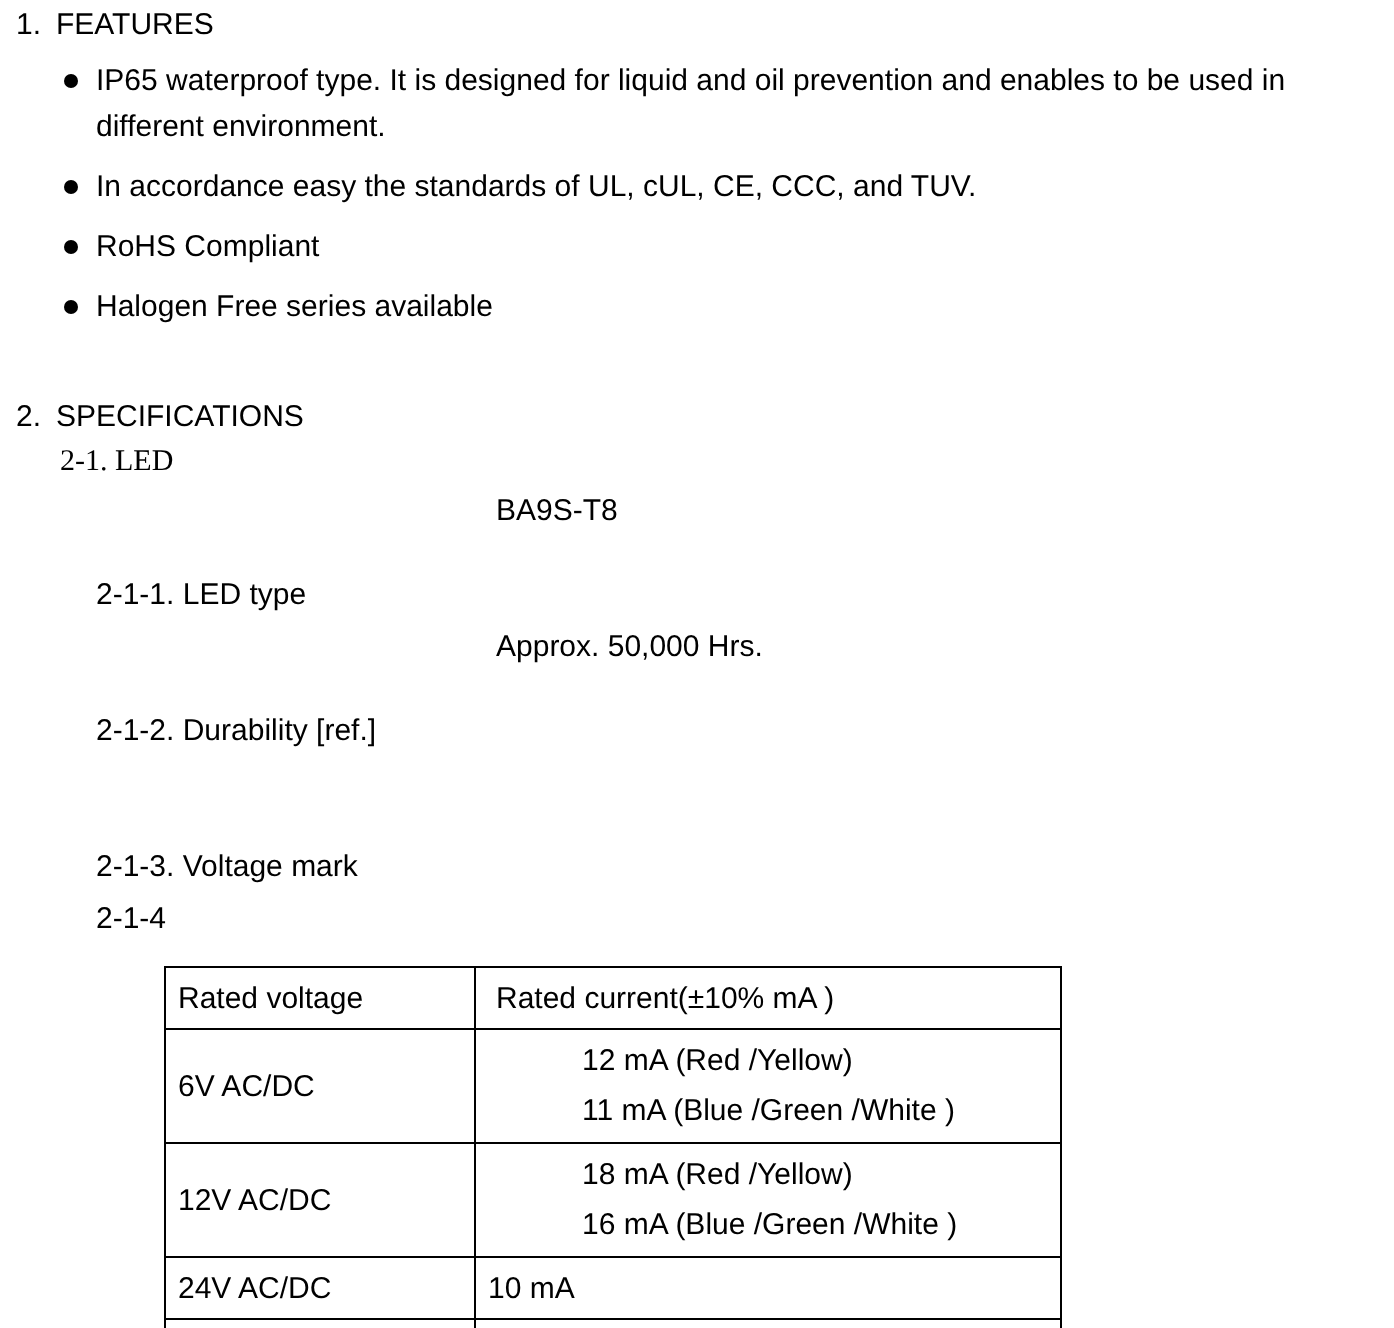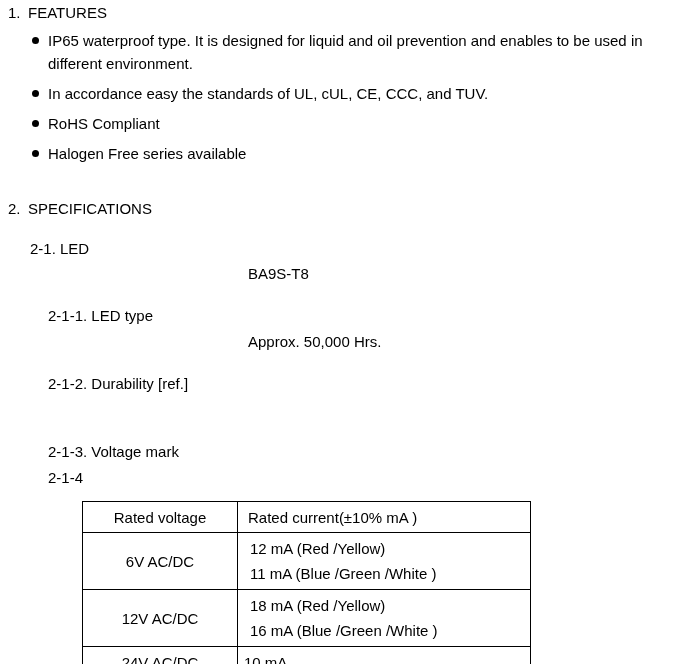--- a/index.html
+++ b/index.html
@@ -64,24 +64,25 @@
     height: 7px;
     background: #000;
     border-radius: 50%;
   }
 
   
   #spec-heading {
     margin-top: 34px;
   }
   .sub-heading {
-    margin-top: 18px;
+    margin-top: 0;
     padding-left: 30px;
     font-size: 15px;
     line-height: 24px;
+    font-family: Liberation Serif, serif;
   }
   .spec-row {
     display: flex;
     padding-left: 48px;
     line-height: 26px;
     font-size: 15px;
   }
   .spec-label {
     width: 200px;
     flex: 0 0 200px;
@@ -108,36 +109,37 @@
   }
   table.voltage-table td {
     border: 1px solid #000;
     font-size: 15px;
     height: 30px;
     vertical-align: middle;
     padding: 0 6px;
   }
   td.col-a {
     width: 142px;
-    text-align: center;
+    text-align: left;
   }
   td.col-b {
     width: 276px;
     text-align: left;
     padding-left: 12px;
   }
   td.col-b.hdr {
     padding-left: 10px;
   }
   .cell-two-line {
     padding: 3px 0 3px 12px !important;
     line-height: 25px;
   }
   .cell-two-line div {
     white-space: nowrap;
+    margin-left: 41px;
   }
 </style>
 </head>
 <body>
 
 <div class="page">
 
   <div class="section-heading" id="features-heading">
     <span class="section-num">1.</span>
     <span class="section-title">FEATURES</span>

